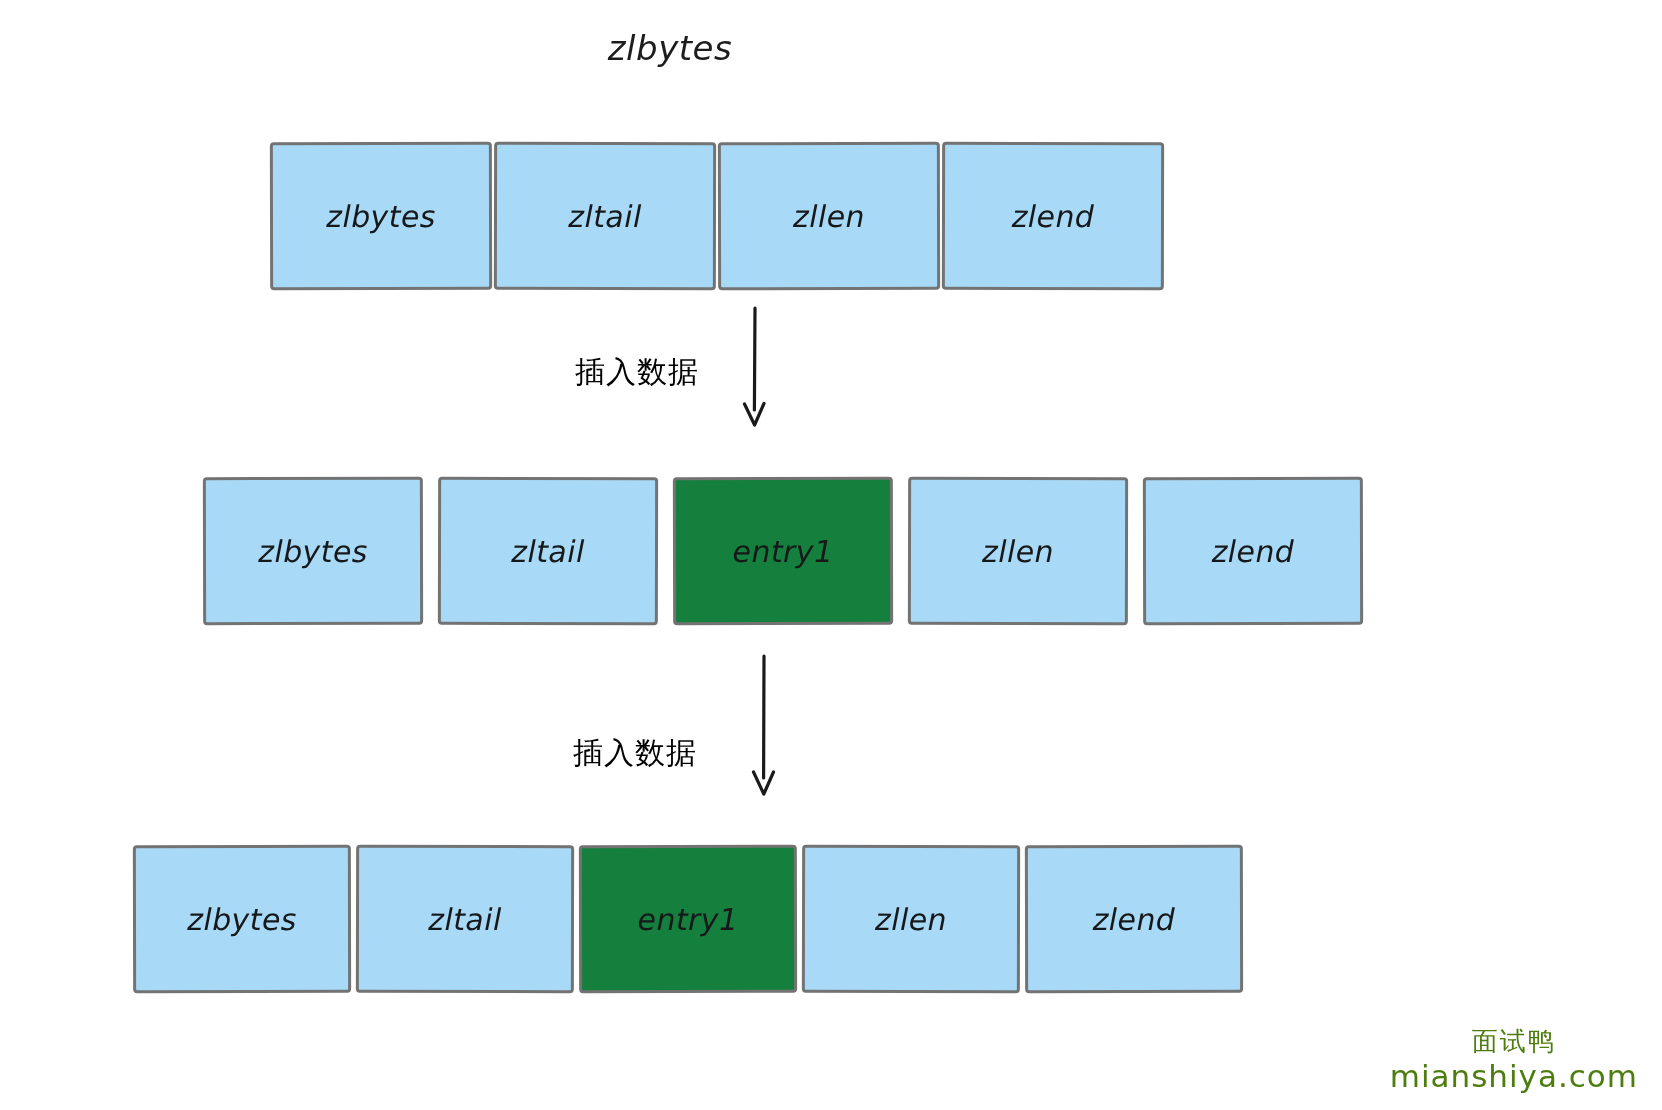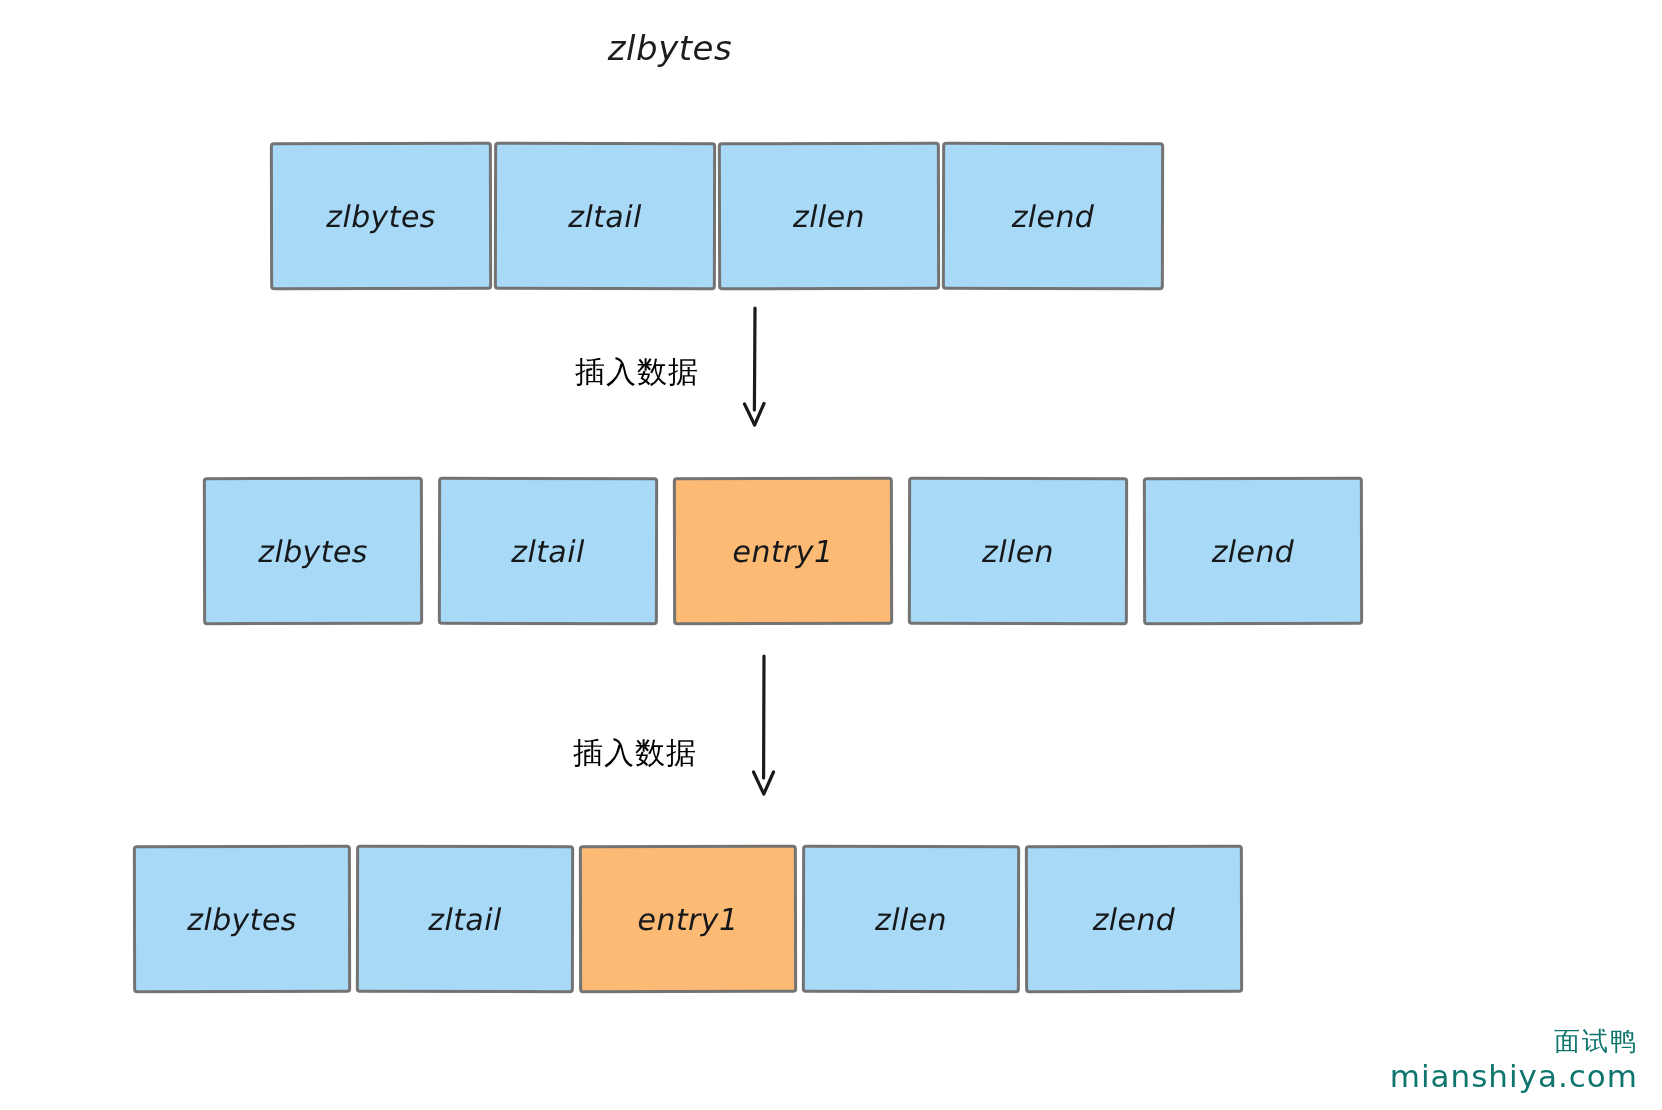--- a/index.html
+++ b/index.html
@@ -45,21 +45,21 @@
     justify-content: center;
     font-family: "DejaVu Sans", sans-serif;
     font-size: 30px;
     font-style: italic;
     color: #16181a;
     letter-spacing: 0.4px;
     background: #a8daf8;
   }
 
   .node.blue { background: #a8daf8; }
-  .node.pink { background: #fdba74; text-align: right; }
+  .node.pink { background: #15803d; text-align: right; }
 
   
   .node:nth-child(odd)  { transform: rotate(-0.12deg); }
   .node:nth-child(even) { transform: rotate(0.12deg); }
 
   
   #row-1 { left: 270px;  top: 142px; }
   #row-1 .node { width: 222px; height: 148px; margin-right: 2px; }
 
   #row-2 { left: 203px;  top: 477px; }
@@ -85,22 +85,22 @@
   #arrow-1 { left: 735px; top: 306px; }
   #arrow-1-label { left: 575px; top: 352px; }
   #arrow-2 { left: 745px; top: 654px; }
   #arrow-2-label { left: 573px; top: 733px; }
 
   
   #watermark {
     position: absolute;
     right: 24px;
     bottom: 14px;
-    text-align: right;
-    color: #0f766e;
+    text-align: center;
+    color: #4d7c0f;
     font-family: "DejaVu Sans", sans-serif;
     line-height: 1.25;
     user-select: none;
   }
   #watermark .wm-cn { font-size: 26px; letter-spacing: 2px; }
   #watermark .wm-url { font-size: 31px; letter-spacing: 1px; }
 </style>
 </head>
 <body>
 

